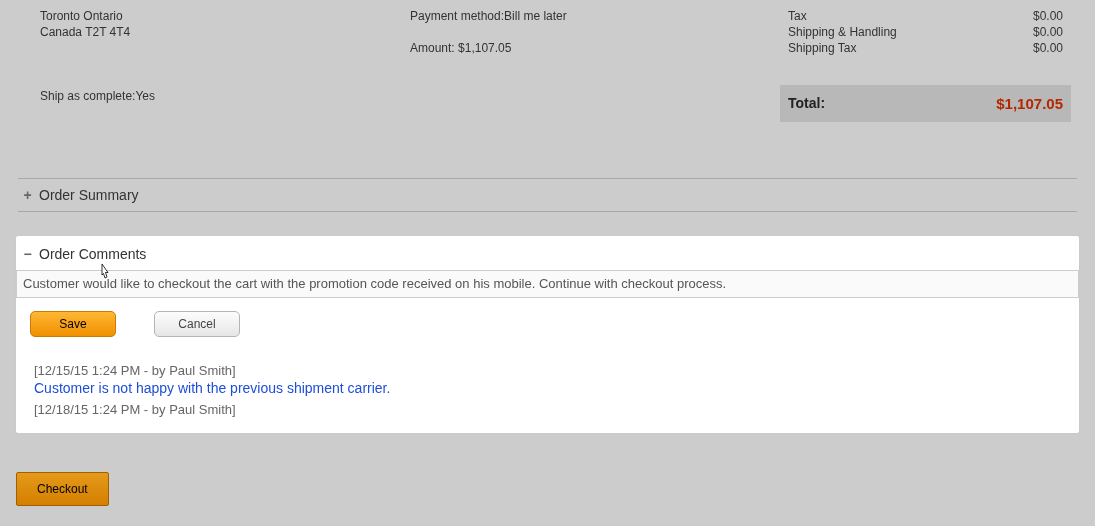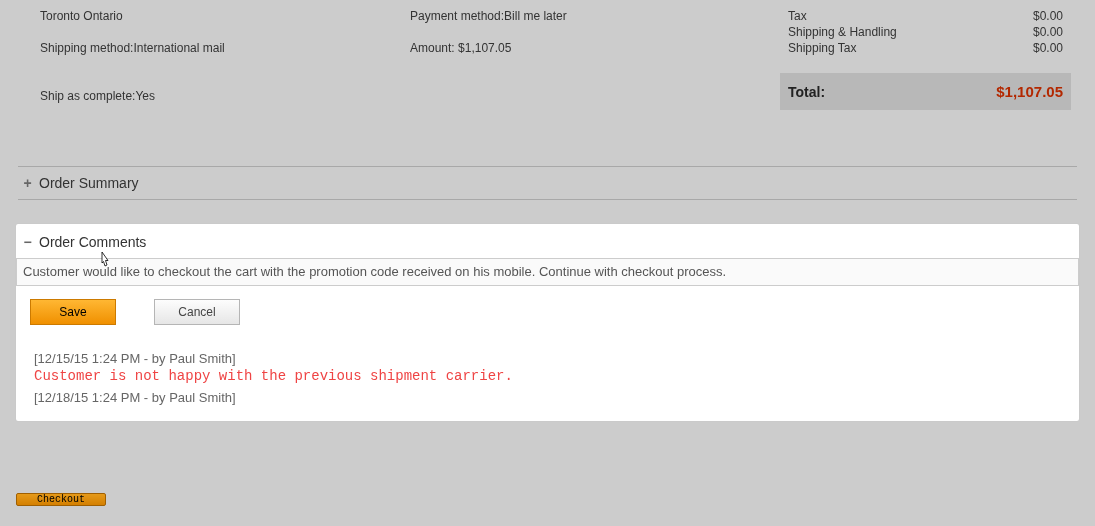--- a/index.html
+++ b/index.html
@@ -27,25 +27,25 @@
     .totals-row {
       display: flex;
       justify-content: space-between;
       font-size: 12px;
       line-height: 1.35;
       padding: 0 8px 0 8px;
       text-align: right;
     }
     .totals-final {
       background: #b8b8b8;
-      margin-top: 16px;
+      margin-top: 28px;
       padding: 10px 8px;
       display: flex;
       justify-content: space-between;
-      align-items: flex-end;
+      align-items: center;
       gap: 32px;
     }
     .totals-final .lab { font-weight: bold; font-size: 14px; color: #222; }
     .totals-final .val { font-weight: bold; font-size: 15px; color: #b32800; }
     .hr {
       border-top: 1px solid #a8a8a8;
       margin: 0 18px;
     }
     .section-header {
       display: flex;
@@ -103,21 +103,21 @@
       height: 28px;
       line-height: 1.3;
     }
     .btn-row {
       display: flex;
       gap: 22px;
       padding: 10px 14px 0 14px;
     }
     .btn {
       border: 1px solid #999;
-      border-radius: 0;
+      border-radius: 5px;
       padding: 5px 0;
       font-size: 12px;
       cursor: pointer;
       text-align: center;
       width: 86px;
       font-family: inherit;
     }
     .btn-save {
       background: linear-gradient(#ffb733, #f09000);
       border-color: #cc7a00;
@@ -131,49 +131,46 @@
     }
     .past-comments {
       padding: 26px 2px 0 18px;
     }
     .comment-meta {
       color: #666;
       font-size: 13px;
       margin-bottom: 2px;
     }
     .comment-body {
-      color: #ef4444;
+      color: #1d4ed8;
       font-size: 14px;
       margin-bottom: 6px;
-      font-family: Liberation Mono, monospace;
     }
     .checkout-btn {
       position: absolute;
       left: 16px;
       bottom: 20px;
       background: linear-gradient(#e59a1a, #d47f00);
       border: 1px solid #a05f00;
       border-radius: 2px;
-      padding: 0 20px;
-      font-size: 10px;
+      padding: 9px 20px;
+      font-size: 12px;
       color: #000;
       cursor: pointer;
-      font-family: Liberation Mono, monospace;
+      font-family: Liberation Sans, sans-serif;
     }
   </style>
 </head>
 <body>
 
 <div class="top-row">
   <div class="col1">
     <div class="info-line">Toronto Ontario</div>
-    <div class="gap"></div>
-    <div class="info-line">
-      <span>Shipping method:</span><span>International mail</span>
-    </div>
+    <div class="info-line">Canada T2T 4T4</div>
+    <div class="gap"></div>
     <div class="gap"></div>
     <div class="gap"></div>
     <div class="info-line">
       <span>Ship as complete:</span><span>Yes</span>
     </div>
   </div>
   <div class="col2">
     <div class="info-line">
       <span>Payment method:</span><span>Bill me later</span>
     </div>

